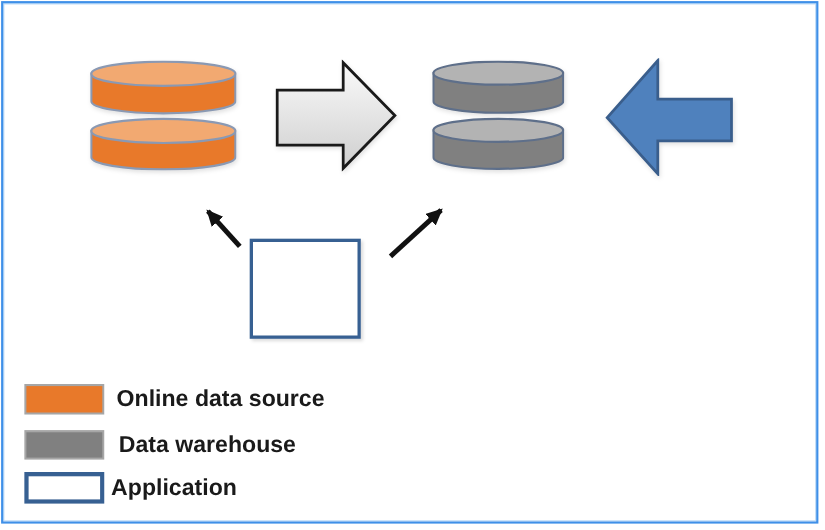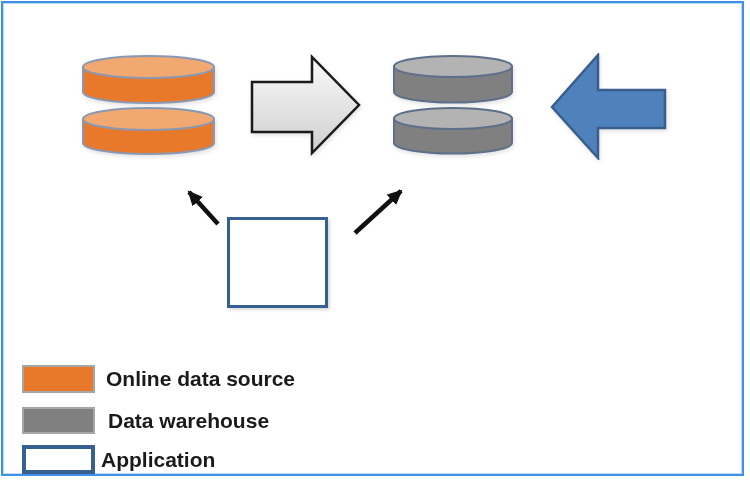--- a/index.html
+++ b/index.html
@@ -26,21 +26,20 @@
     width: 95px; height: 85px;
     background: #ffffff;
     border: 3px solid #376092;
     box-shadow: 2px 2px 3px rgba(0,0,0,0.15);
   }
   .legend-row {
     position: absolute;
     left: 22px;
     display: flex;
     align-items: center;
-    margin-top: 16px;
   }
   .legend-row .label {
     font-size: 21px;
     font-weight: bold;
     color: #1a1a1a;
     white-space: nowrap;
   }
   .swatch { display: block; }
   .overlay { position: absolute; left: 0; top: 0; pointer-events: none; }
 </style>

